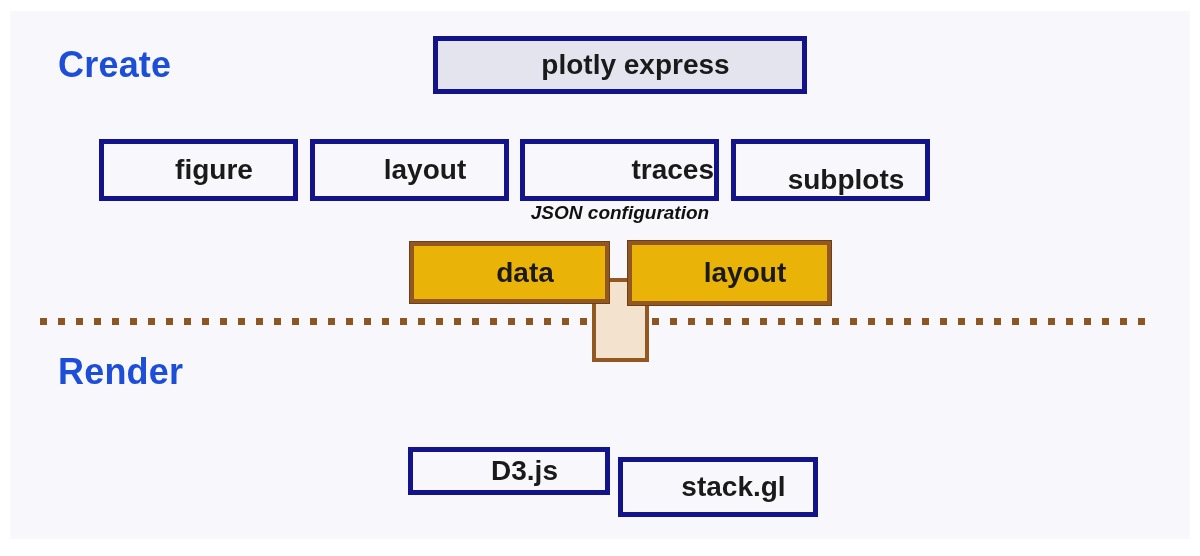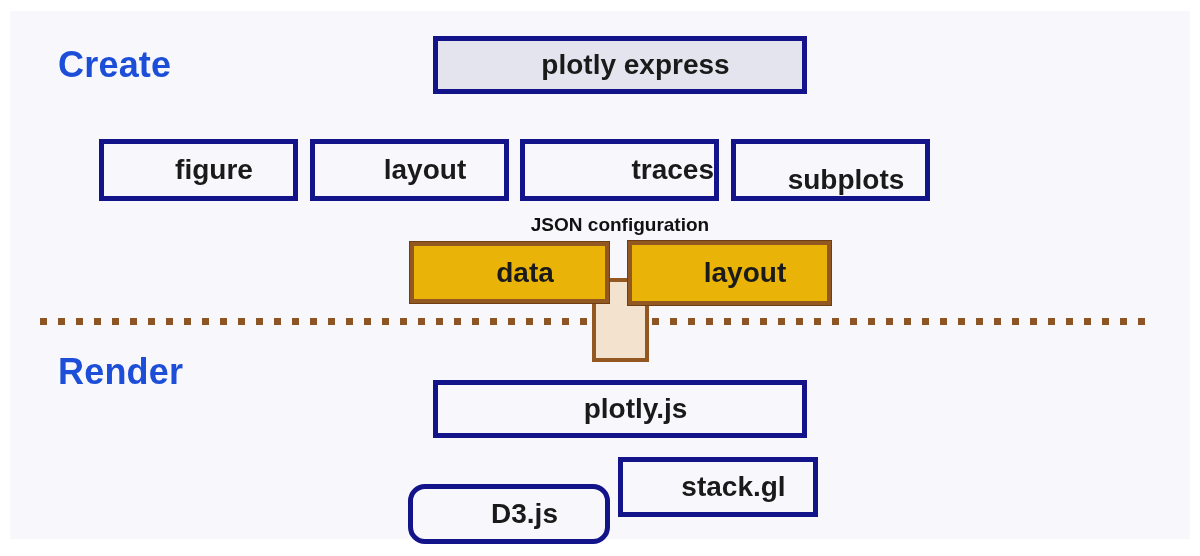--- a/index.html
+++ b/index.html
@@ -42,25 +42,26 @@
     color: #1a1a1a;
     z-index: 3;
     padding-left: 31px;
   }
   .navy { border: 5px solid #13138a; background: #f8f8fc; }
   .express-fill { background: #e4e4ee; }
   .brown { border: 4px solid #935722; background: #eab308; box-shadow: 0 0 0 1px #6e3f14; }
   .caption {
     position: absolute;
     left: 420px;
-    top: 214px;
+    top: 202px;
     width: 400px;
     text-align: center;
     font-size: 19px;
     font-weight: bold;
+    font-style: italic;
     color: #111111;
     z-index: 4;
   }
   .connector {
     position: absolute;
     left: 592px;
     top: 278px;
     width: 57px;
     height: 84px;
     box-sizing: border-box;
@@ -118,23 +119,20 @@
 
   <div class="box brown" style="left:410px; top:242px; width:199px; height:61px;">
     <span>data</span>
   </div>
   <div class="box brown" style="left:628px; top:241px; width:203px; height:64px;">
     <span>layout</span>
   </div>
 
   <div class="section-label" style="left:58px; top:351px;">Render</div>
 
-  <div class="box navy" style="left:433px; top:380px; width:374px; height:58px;">
-    <span>plotly.js</span>
-  </div>
 
-  <div class="box navy" style="left:408px; top:484px; width:202px; height:60px;border-radius:17px;">
+  <div class="box navy" style="left:408px; top:447px; width:202px; height:48px;">
     <span>D3.js</span>
   </div>
   <div class="box navy" style="left:618px; top:457px; width:200px; height:60px;">
     <span>stack.gl</span>
   </div>
 </div>
 
 </body></html>

